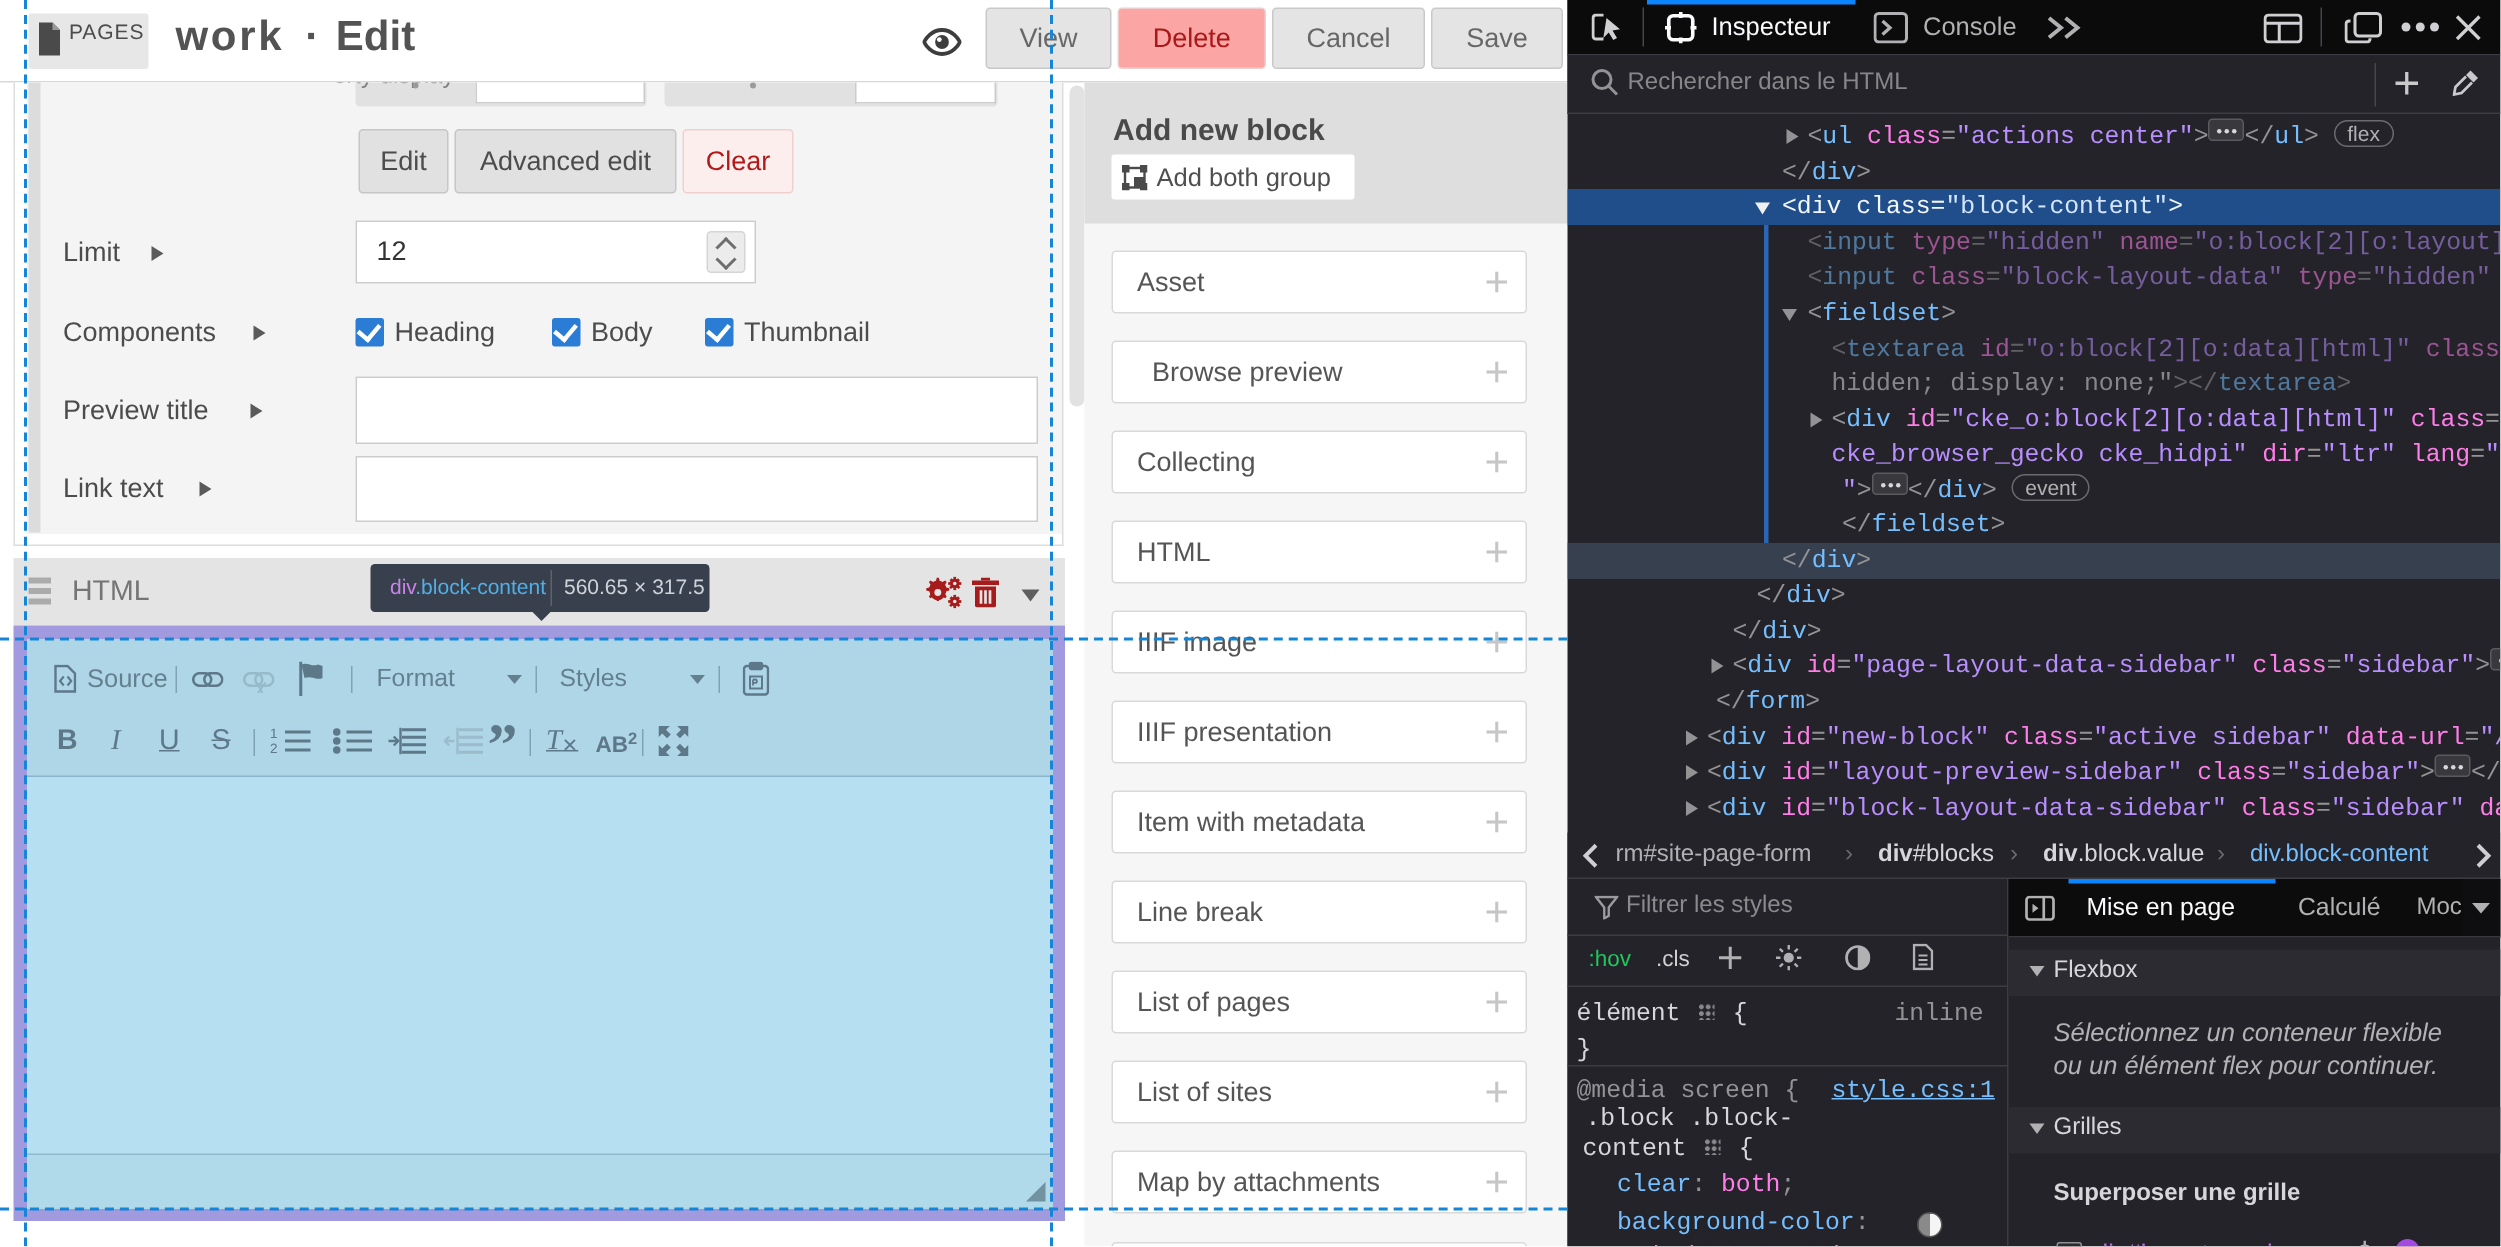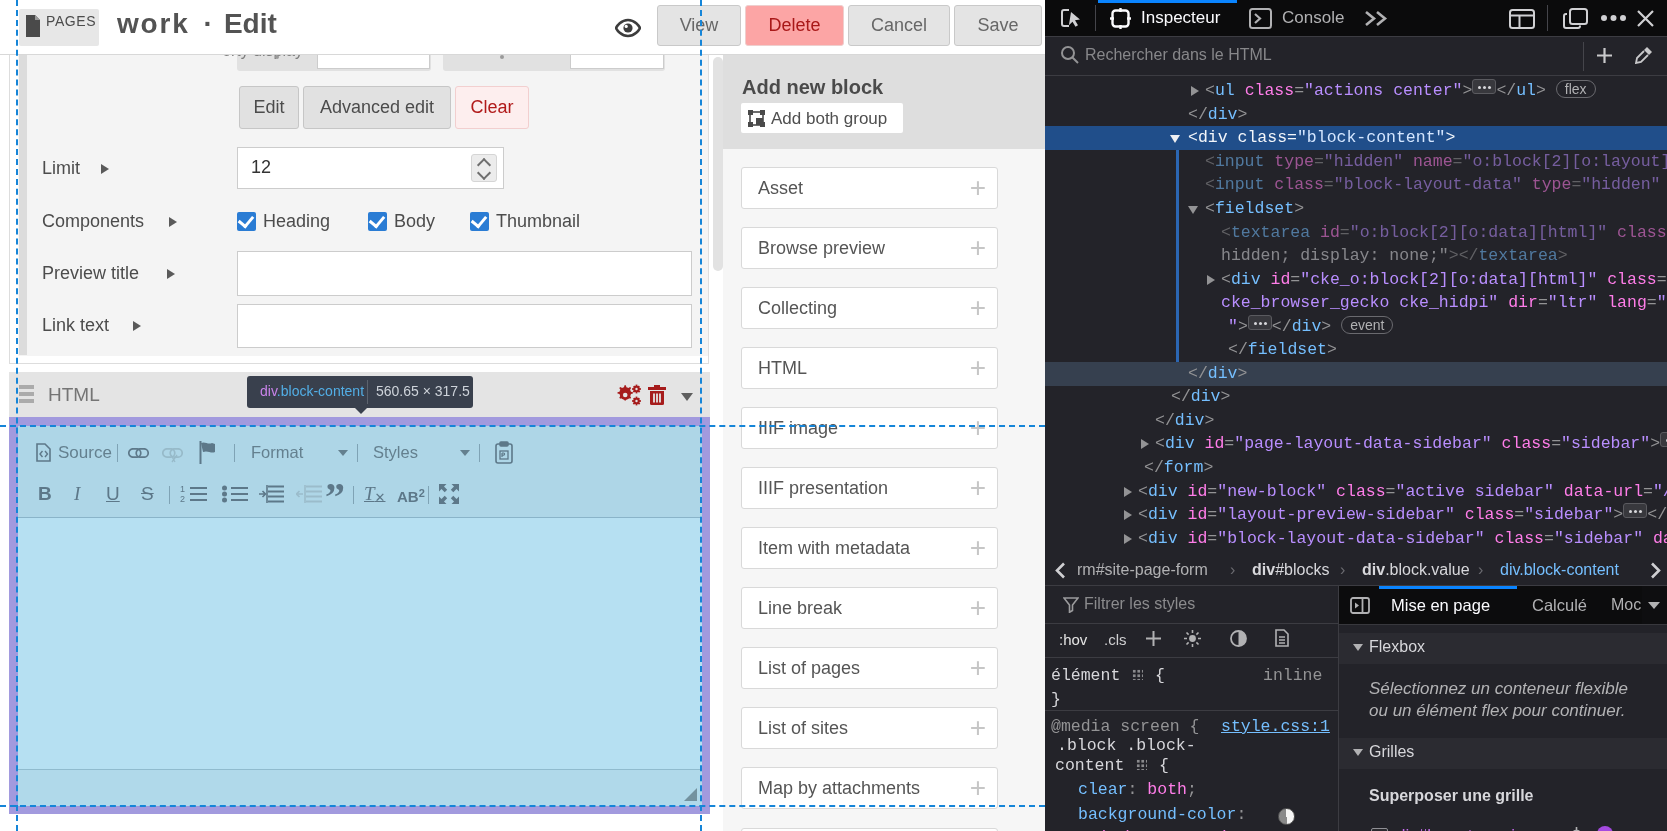--- a/index.html
+++ b/index.html
@@ -37,21 +37,21 @@
 .cksep2{width:1px;height:18px;background:#7fa3b5;top:486px;}
 .guide{position:absolute;z-index:40;}
 .gv{border-left:2px dashed #1585d8;width:0;top:0;height:831px;}
 .gh{border-top:2px dashed #1585d8;height:0;left:0;width:1045px;}
 
 .ttip{left:247px;top:376px;width:226px;height:32px;background:#39404d;border-radius:3px;z-index:50;white-space:nowrap;}
 .ttip .arrow{position:absolute;left:107px;top:31px;width:0;height:0;border-left:7px solid transparent;border-right:7px solid transparent;border-top:7px solid #39404d;}
 
 .sbar{left:723px;top:55px;width:322px;height:776px;background:#f6f6f6;}
 .sbhdr{left:723px;top:55px;width:322px;height:94px;background:#dedede;}
-.card{left:741px;width:257px;height:42px;background:#fff;border:1px solid #d9d9d9;border-radius:3px;box-sizing:border-box;font-size:18px;color:#555;line-height:40px;}
+.card{left:741px;width:277px;height:42px;background:#fff;border:1px solid #d9d9d9;border-radius:3px;box-sizing:border-box;font-size:18px;color:#555;line-height:40px;}
 .card .plus{position:absolute;right:11px;top:0px;color:#c6c6c6;font-size:28px;font-weight:normal;}
 .sthumb{left:713px;top:57px;width:10px;height:214px;background:#e2e2e2;border-radius:5px;}
 
 .dt{left:1045px;top:0;width:636px;height:831px;background:#232329;color:#d7d7db;}
 .dtbar{left:0;top:0;width:622px;height:37px;background:#0b0b0c;border-bottom:1px solid #3c3c42;box-sizing:border-box;}
 .dtsearch{left:0;top:37px;width:622px;height:39px;background:#232329;border-bottom:1px solid #3c3c42;box-sizing:border-box;}
 .mono{font-family:"Liberation Mono",monospace;font-size:16.5px;white-space:pre;}
 .mrow{position:absolute;height:24px;line-height:24px;width:622px;}
 .g{color:#939395;} .t{color:#75bfff;} .at{color:#ff7de9;} .v{color:#b98eff;} .w{color:#d7d7db;}
 .dim{opacity:.55;}
@@ -289,21 +289,21 @@
         <rect x="0" y="0" width="5" height="5"></rect>
         <rect x="12" y="0" width="5" height="5"></rect>
         <rect x="0" y="12" width="5" height="5"></rect>
         <rect x="12" y="12" width="5" height="5"></rect>
         <rect x="8" y="8" width="7" height="7"></rect>
       </g>
       <rect x="2" y="2" width="13" height="13" fill="none" stroke="#4a4a4a" stroke-width="1.6"></rect>
     </svg>
 <div class="abs" style="left:771px;top:109px;font-size:17px;color:#4f4f4f;">Add both group</div>
 <div class="abs card" style="top:167px;"><span style="margin-left:16px;">Asset</span><span class="plus">+</span></div>
-<div class="abs card" style="top:227px;"><span style="margin-left:16px;">Browse preview</span><span class="plus">+</span></div>
+<div class="abs card" style="top:227px;"><span style="margin-left:26px;">Browse preview</span><span class="plus">+</span></div>
 <div class="abs card" style="top:287px;"><span style="margin-left:16px;">Collecting</span><span class="plus">+</span></div>
 <div class="abs card" style="top:347px;"><span style="margin-left:16px;">HTML</span><span class="plus">+</span></div>
 <div class="abs card" style="top:407px;"><span style="margin-left:16px;">IIIF image</span><span class="plus">+</span></div>
 <div class="abs card" style="top:467px;"><span style="margin-left:16px;">IIIF presentation</span><span class="plus">+</span></div>
 <div class="abs card" style="top:527px;"><span style="margin-left:16px;">Item with metadata</span><span class="plus">+</span></div>
 <div class="abs card" style="top:587px;"><span style="margin-left:16px;">Line break</span><span class="plus">+</span></div>
 <div class="abs card" style="top:647px;"><span style="margin-left:16px;">List of pages</span><span class="plus">+</span></div>
 <div class="abs card" style="top:707px;"><span style="margin-left:16px;">List of sites</span><span class="plus">+</span></div>
 <div class="abs card" style="top:767px;"><span style="margin-left:16px;">Map by attachments</span><span class="plus">+</span></div>
 <div class="abs card" style="top:828px;"></div>
@@ -404,21 +404,21 @@
         </svg>
   </div>
 
   <div class="abs stl" id="stl">
     <div class="abs" style="left:0;top:0;width:293px;height:38px;border-bottom:1px solid #3c3c42;box-sizing:border-box;"></div>
     <svg class="abs" style="left:18px;top:11px" width="16" height="16" viewBox="0 0 16 16">
           <path d="M1 1 h14 l-5.5 7 v5.5 l-3 1.8 V8 z" fill="none" stroke="#9b9b9d" stroke-width="1.6"></path>
         </svg>
     <div class="abs" style="left:39px;top:9px;font-size:16px;color:#8b8b8d;">Filtrer les styles</div>
     <div class="abs" style="left:0;top:38px;width:293px;height:34px;border-bottom:1px solid #3c3c42;box-sizing:border-box;"></div>
-    <div class="abs" style="left:14px;top:45px;font-size:15px;color:#e5e5e5;">:hov</div>
+    <div class="abs" style="left:14px;top:45px;font-size:15px;color:#22c55e;">:hov</div>
     <div class="abs" style="left:59px;top:45px;font-size:15px;color:#d0d0d2;">.cls</div>
     <svg class="abs" style="left:101px;top:45px" width="15" height="15" viewBox="0 0 15 15">
           <path d="M7.5 0 v15 M0 7.5 h15" stroke="#b1b1b3" stroke-width="2"></path>
         </svg>
     <svg class="abs" style="left:139px;top:44px" width="17" height="17" viewBox="0 0 17 17">
           <circle cx="8.5" cy="8.5" r="3.4" fill="#b1b1b3"></circle>
           <g stroke="#b1b1b3" stroke-width="1.6">
             <path d="M8.5 0v3M8.5 14v3M0 8.5h3M14 8.5h3M2.5 2.5l2.1 2.1M12.4 12.4l2.1 2.1M14.5 2.5l-2.1 2.1M4.6 12.4l-2.1 2.1"></path>
           </g>
         </svg>

